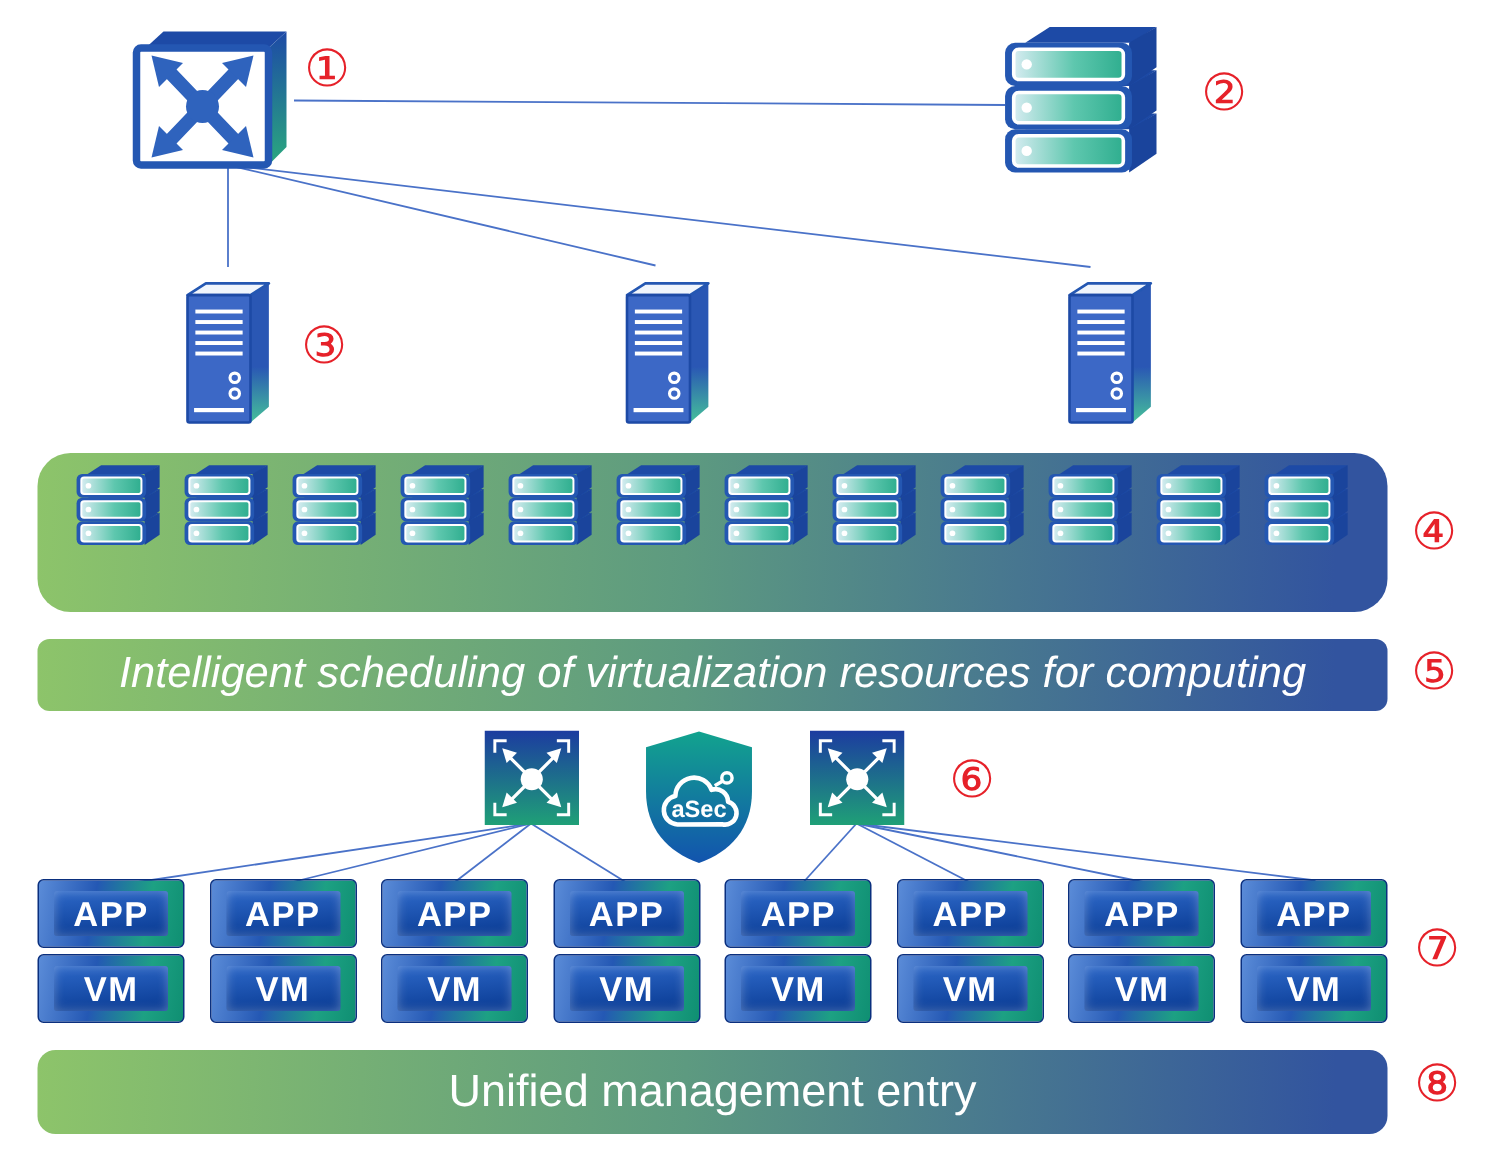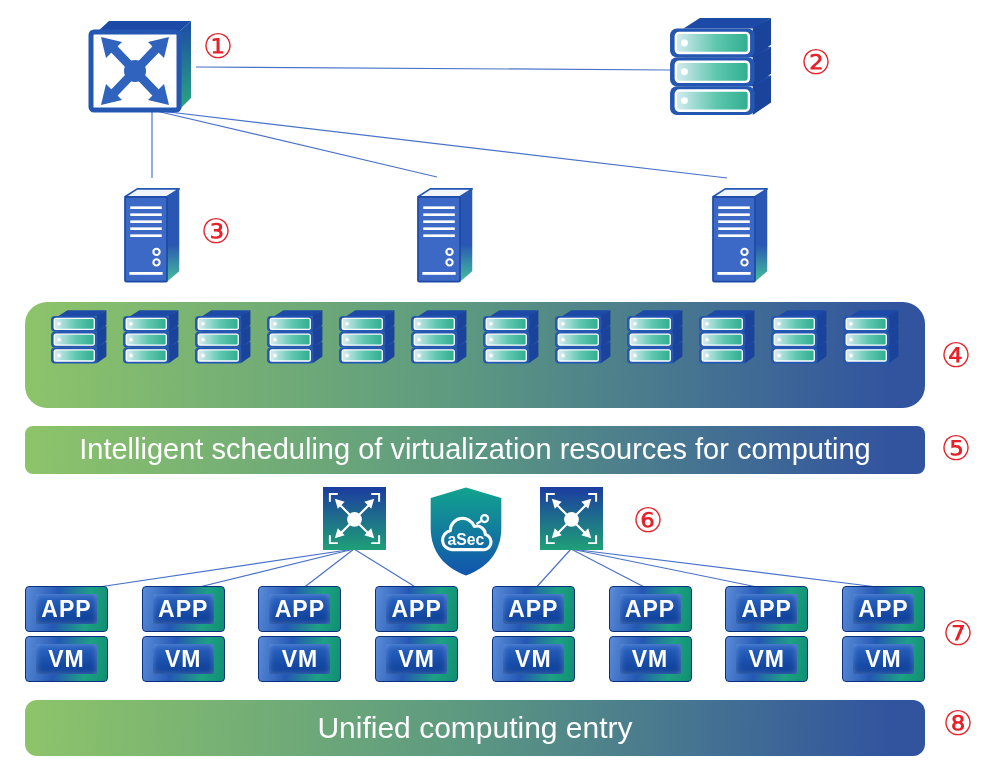--- a/index.html
+++ b/index.html
@@ -21,32 +21,32 @@
     position:absolute; left:25px; width:900px; z-index:2; color:#fff;
     background:linear-gradient(92deg,#8dc46a 0%,#5d9a80 48%,#32549f 96%);
   }
   .banner-sds { top:302px; height:106px; border-radius:22px; }
   .sds-icon-row { display:flex; justify-content:center; gap:14px; padding-top:7px; height:56px; }
   .mini-stack { width:58px; height:55px; }
   .sds-caption { text-align:center; margin-top:4px; font-size:27px; white-space:nowrap; }
   .sds-caption .b { font-weight:bold; font-size:24px; letter-spacing:.5px; margin-right:9px; }
   .banner-mid {
     top:426px; height:48px; border-radius:8px; font-size:29px;
-    line-height:46px; text-align:center; white-space:nowrap;
+    line-height:46px; text-align:center; white-space:nowrap;font-style:italic;
   }
   .banner-bottom {
     top:700px; height:56px; border-radius:12px; font-size:30px;
     line-height:56px; text-align:center; white-space:nowrap;
   }
   
   .appvm-row {
     position:absolute; left:25px; top:586px; width:900px; z-index:2;
     display:flex; justify-content:space-between;
   }
-  .stack { width:83px; display:flex; flex-direction:column; gap:4px; }
+  .stack { width:98px; display:flex; flex-direction:column; gap:4px; }
   .box3d {
     height:46px; box-sizing:border-box; padding:7px 10px; border-radius:4px;
     border:1.5px solid #0a2f7e;
     background:linear-gradient(100deg,#5b8cd8 0%,#2458b4 38%,#1da183 74%,#0f8f72 100%);
   }
   .face {
     height:100%; border-radius:2px;
     background:linear-gradient(175deg,#2d68c8 0%,#0c3e97 90%);
     box-shadow:inset 0 0 7px rgba(255,255,255,.3);
     display:flex; align-items:center; justify-content:center;
@@ -286,21 +286,21 @@
       <div class="stack">
         <div class="box3d">
           <div class="face">APP</div>
         </div>
         <div class="box3d">
           <div class="face">VM</div>
         </div>
       </div>
     </div>
 
-  <div class="banner banner-bottom">Unified computing entry</div>
+  <div class="banner banner-bottom">Unified management entry</div>
 
   <span class="marker" style="left:218px; top:46px;">①</span>
   <span class="marker" style="left:816px; top:62px;">②</span>
   <span class="marker" style="left:216px; top:231px;">③</span>
   <span class="marker" style="left:956px; top:355px;">④</span>
   <span class="marker" style="left:956px; top:448px;">⑤</span>
   <span class="marker" style="left:648px; top:520px;">⑥</span>
   <span class="marker" style="left:958px; top:633px;">⑦</span>
   <span class="marker" style="left:958px; top:723px;">⑧</span>
 </div>

